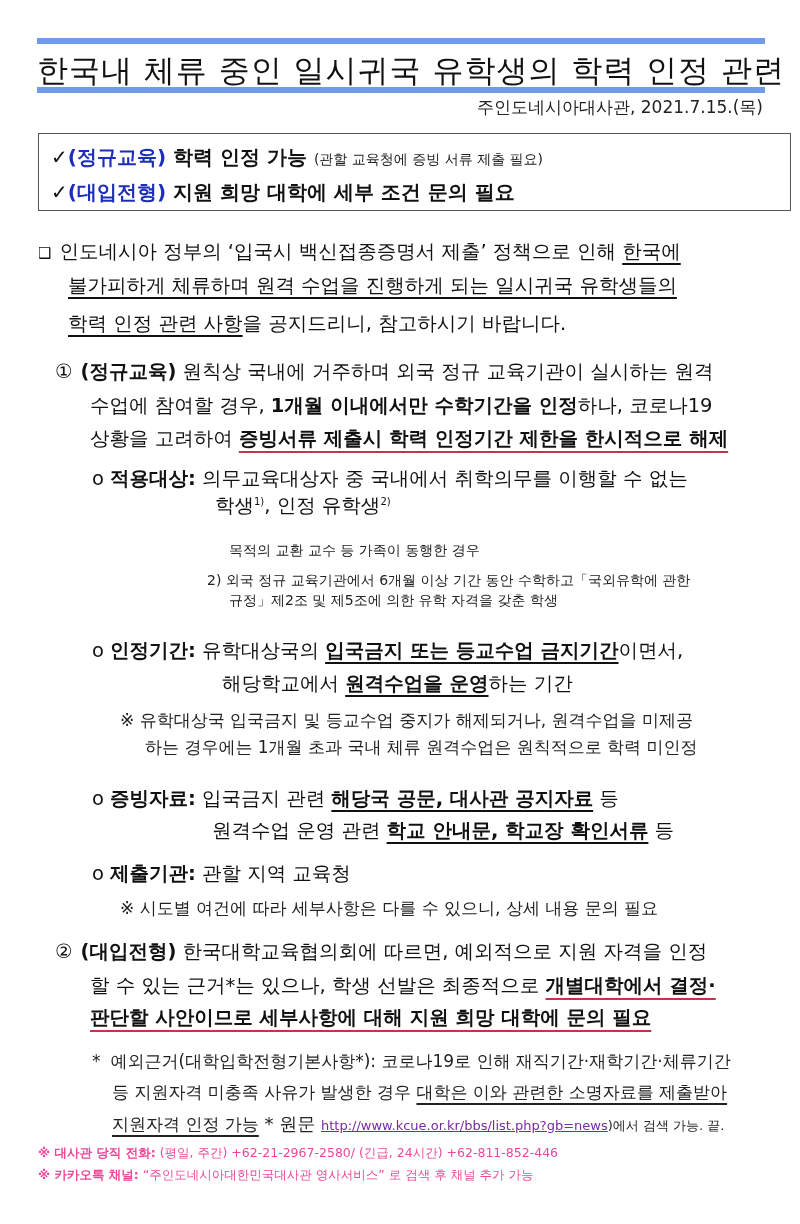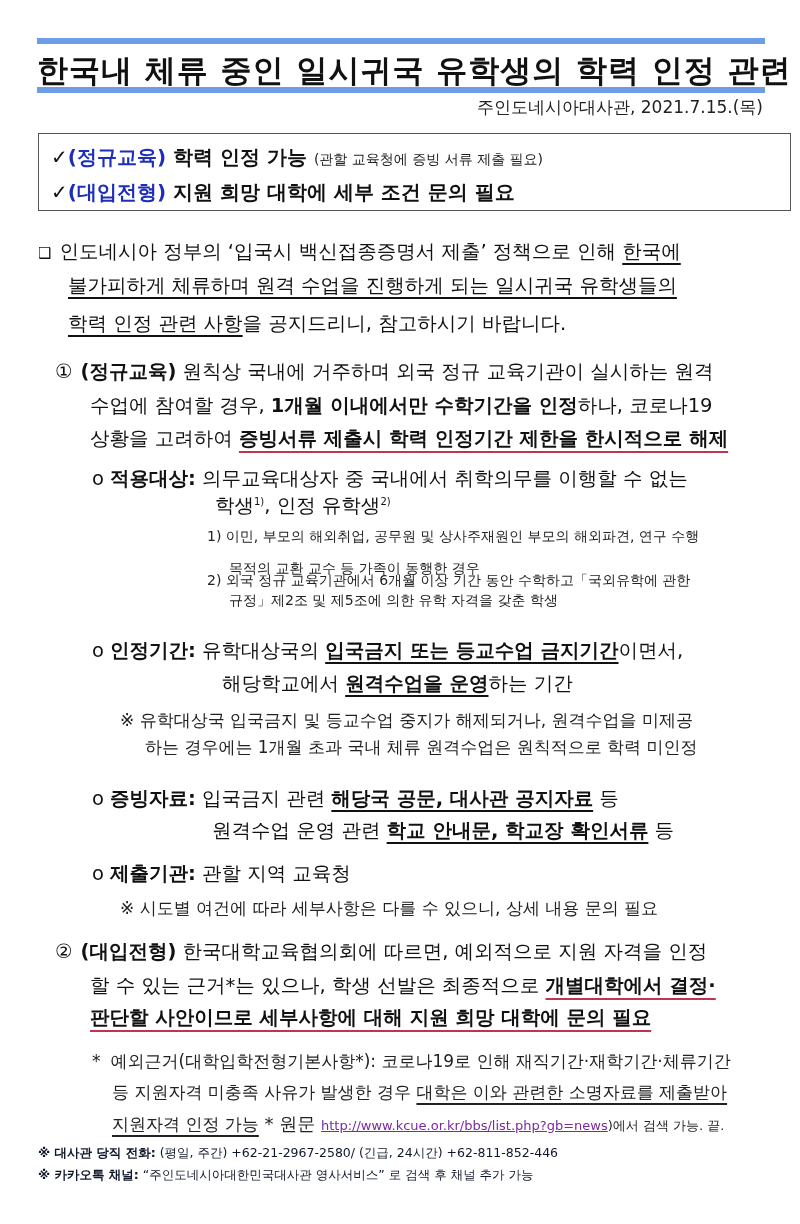--- a/index.html
+++ b/index.html
@@ -1,32 +1,32 @@
 <!DOCTYPE html>
 <html><head>
 <meta charset="utf-8">
 <style>
   html, body { margin:0; padding:0; background:#ffffff; }
   body { width:800px; height:1224px; position:relative; overflow:hidden;
          font-family:"DejaVu Sans", "Liberation Sans", sans-serif; color:#111; }
   .abs { position:absolute; white-space:nowrap; }
   .bar { position:absolute; left:37px; width:728px; height:6px; background:#6e9ce6; }
-  .title { left:37px; width:728px; top:50px; text-align:center; font-size:31px; font-weight:bold; letter-spacing:1px; }
+  .title { left:37px; width:728px; top:50px; text-align:center; font-size:31px; font-weight:normal; letter-spacing:1px; }
   .date { right:37px; top:96px; font-size:17px; color:#222; }
   .summary { position:absolute; left:38px; top:133px; width:753px; height:78px; border:1.5px solid #555; box-sizing:border-box; }
   .sum-line { position:absolute; left:12px; font-size:20px; font-weight:bold; white-space:nowrap; }
   .sum-line .blue { color:#1d2fb8; }
   .sum-line .small { font-size:14px; font-weight:normal; color:#222; }
   .txt { font-size:19.5px; }
   .b { font-weight:bold; }
   .ul { text-decoration:underline; text-decoration-thickness:1.5px; text-underline-offset:5px; }
   .redul { text-decoration:underline; text-decoration-color:#c0344f; text-decoration-thickness:2px; text-underline-offset:6px; }
   .fn { font-size:14px; color:#222; }
   .note { font-size:17px; color:#222; }
-  .foot { font-size:12.5px; color:#0f172a; }
+  .foot { font-size:12.5px; color:#ec4899; }
   .link { color:#7a2aa0; text-decoration:underline; }
   sup { font-size:10px; }
 </style>
 </head>
 <body>
 
 <div class="bar" style="top:38px"></div>
 <div class="abs title">한국내 체류 중인 일시귀국 유학생의 학력 인정 관련</div>
 <div class="bar" style="top:87px"></div>
 <div class="abs date">주인도네시아대사관, 2021.7.15.(목)</div>
@@ -58,21 +58,20 @@
   <span>상황을 고려하여 </span><span class="b redul">증빙서류 제출시 학력 인정기간 제한을 한시적으로 해제</span>
 </div>
 
 <div class="abs txt" style="left:92px;top:465px">
   <span style="margin-right:6px">o</span><span class="b">적용대상:</span> <span>의무교육대상자 중 국내에서 취학의무를 이행할 수 없는</span>
 </div>
 <div class="abs txt" style="left:215px;top:492px">
   <span>학생</span><sup>1)</sup><span>, 인정 유학생</span><sup>2)</sup>
 </div>
 <div class="abs fn" style="left:207px;top:528px">
-  <div><span>1)</span> <span>이민, 부모의 해외취업, 공무원 및 상사주재원인 부모의 해외파견, 연구 수행</span></div>
   <div style="padding-left:22px;margin-top:14px">목적의 교환 교수 등 가족이 동행한 경우</div>
 </div>
 <div class="abs fn" style="left:207px;top:572px">
   <div><span>2)</span> <span>외국 정규 교육기관에서 6개월 이상 기간 동안 수학하고「국외유학에 관한</span></div>
   <div style="padding-left:22px;margin-top:2px">규정」제2조 및 제5조에 의한 유학 자격을 갖춘 학생</div>
 </div>
 
 <div class="abs txt" style="left:92px;top:637px">
   <span style="margin-right:6px">o</span><span class="b">인정기간:</span><span> 유학대상국의 </span><span class="b ul">입국금지 또는 등교수업 금지기간</span><span>이면서,</span>
 </div>

